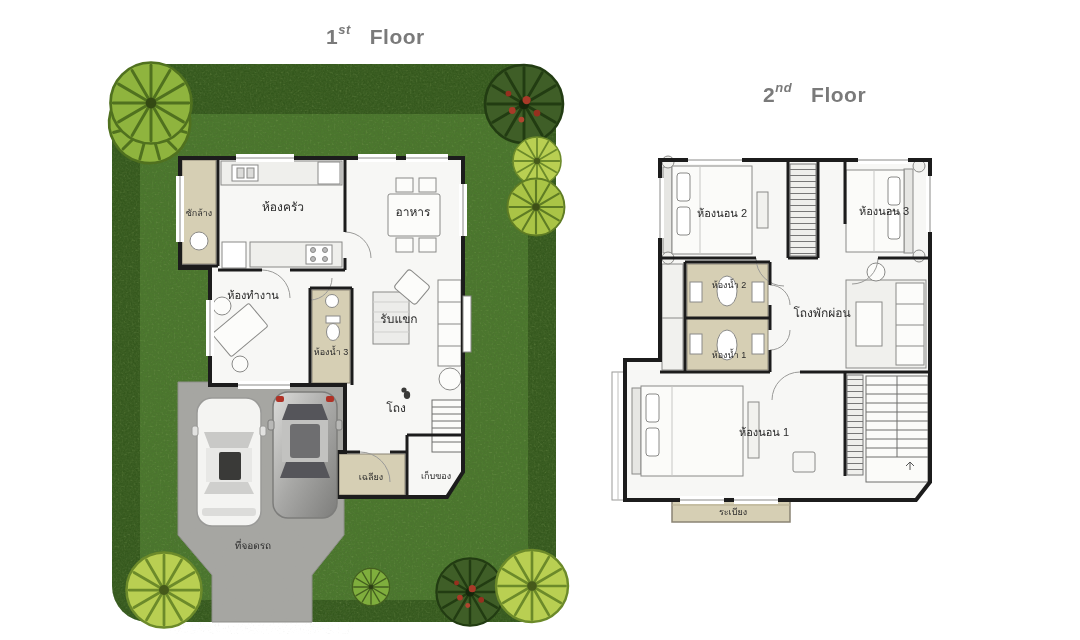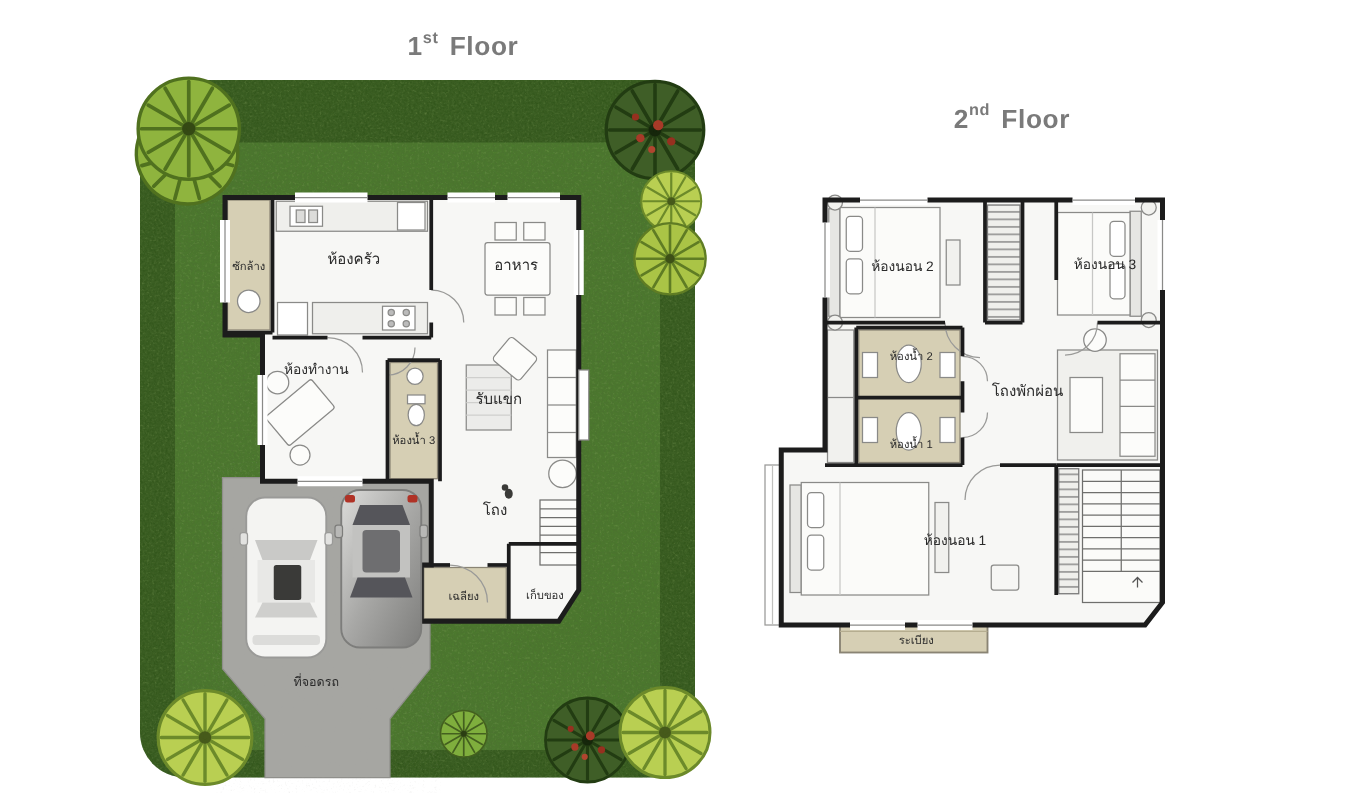--- a/index.html
+++ b/index.html
@@ -1,21 +1,21 @@
 <!DOCTYPE html>
 <html><head>
 <meta charset="utf-8">
 <style>
   html,body{margin:0;padding:0;background:#ffffff;}
   .canvas{position:relative;width:1080px;height:640px;background:#ffffff;overflow:hidden;
           font-family:"Liberation Sans",sans-serif;}
   .floor-title{position:absolute;color:#7a7a7a;font-weight:bold;font-size:21px;
                font-family:"Liberation Sans",sans-serif;letter-spacing:0.5px;}
-  .floor-title sup{font-size:13px;font-weight:bold;position:relative;top:-2px;}
-  .floor-title .fw{margin-left:9px;}
+  .floor-title sup{font-size:13px;font-weight:bold;position:relative;top:-2px;font-style:italic;}
+  .floor-title .fw{margin-left:19px;}
   svg text{font-family:"Liberation Sans",sans-serif;}
   .lbl{fill:#2b2b2b;}
   .lbl-sm{fill:#2b2b2b;}
 </style>
 </head>
 <body>
 
 <div class="canvas">
 
 <svg width="1080" height="640" viewBox="0 0 1080 640">

